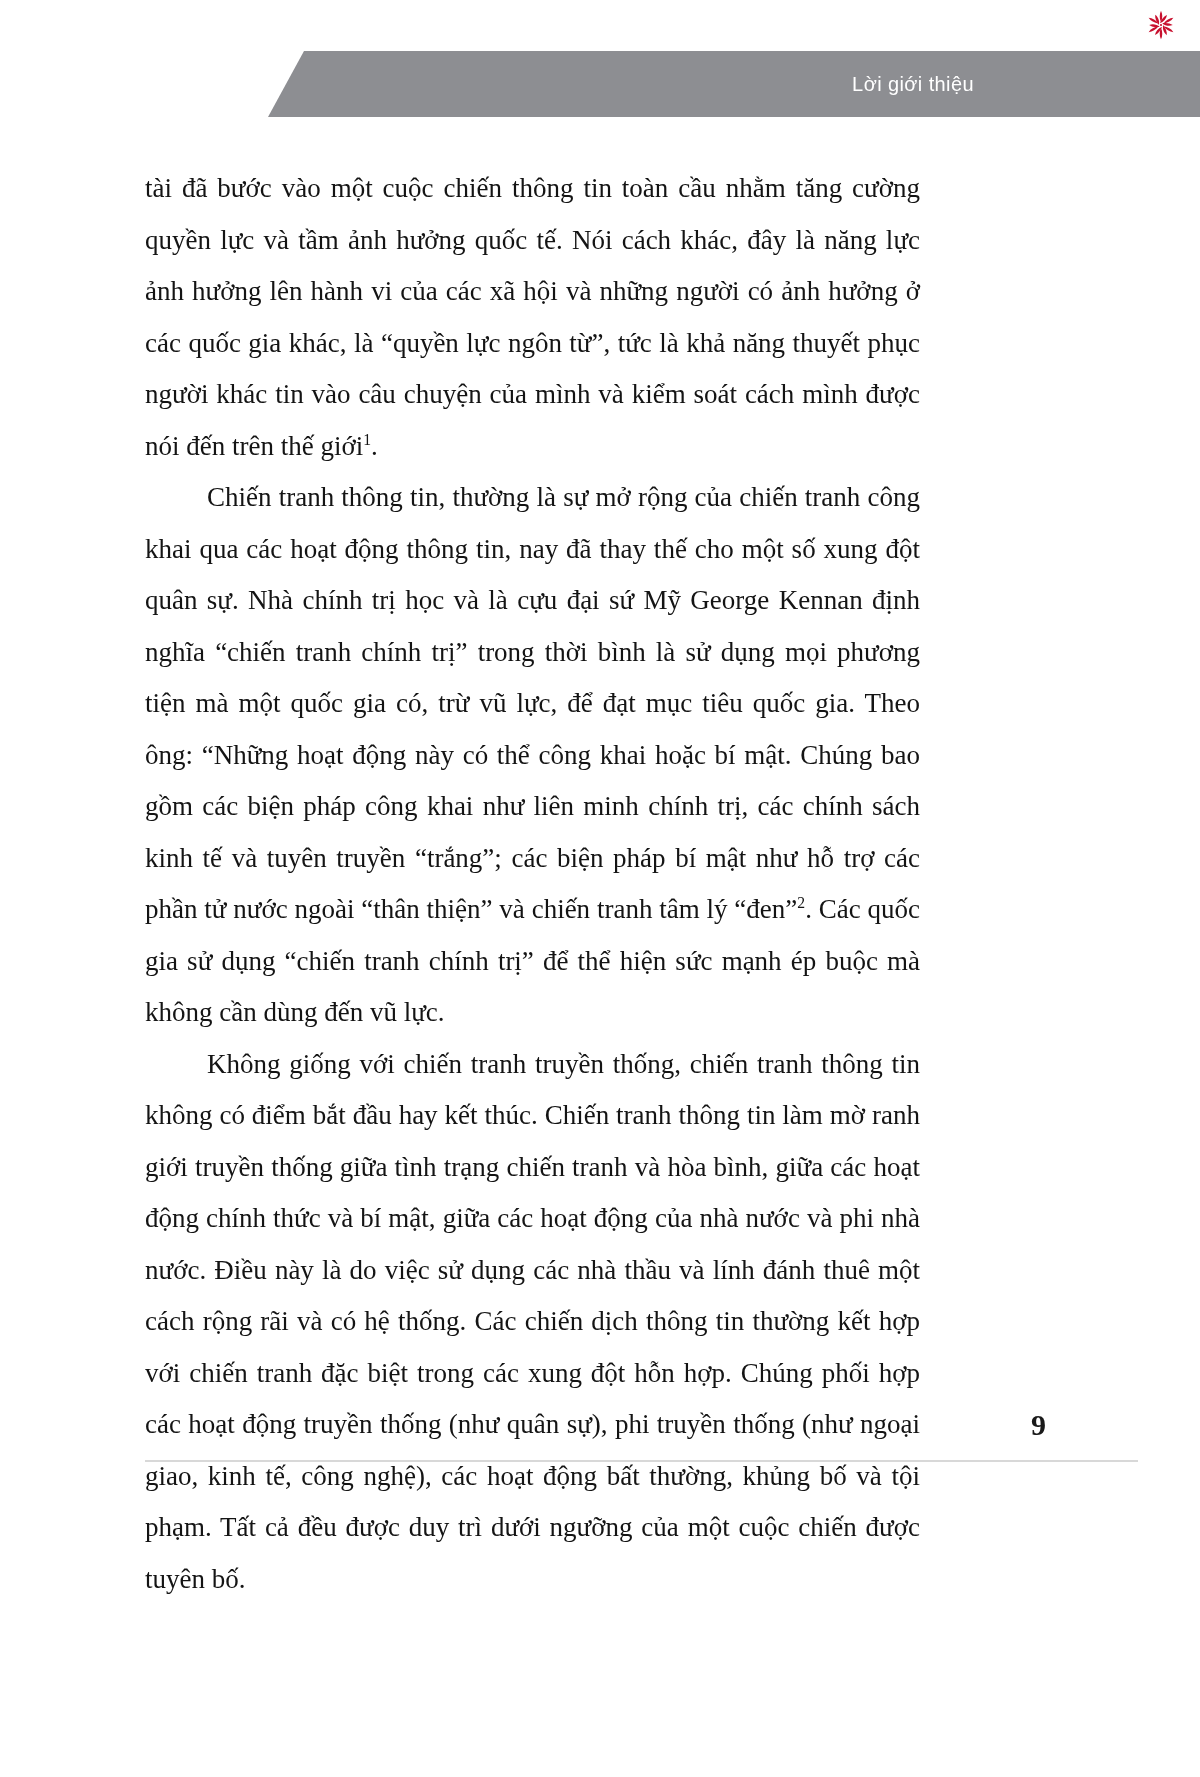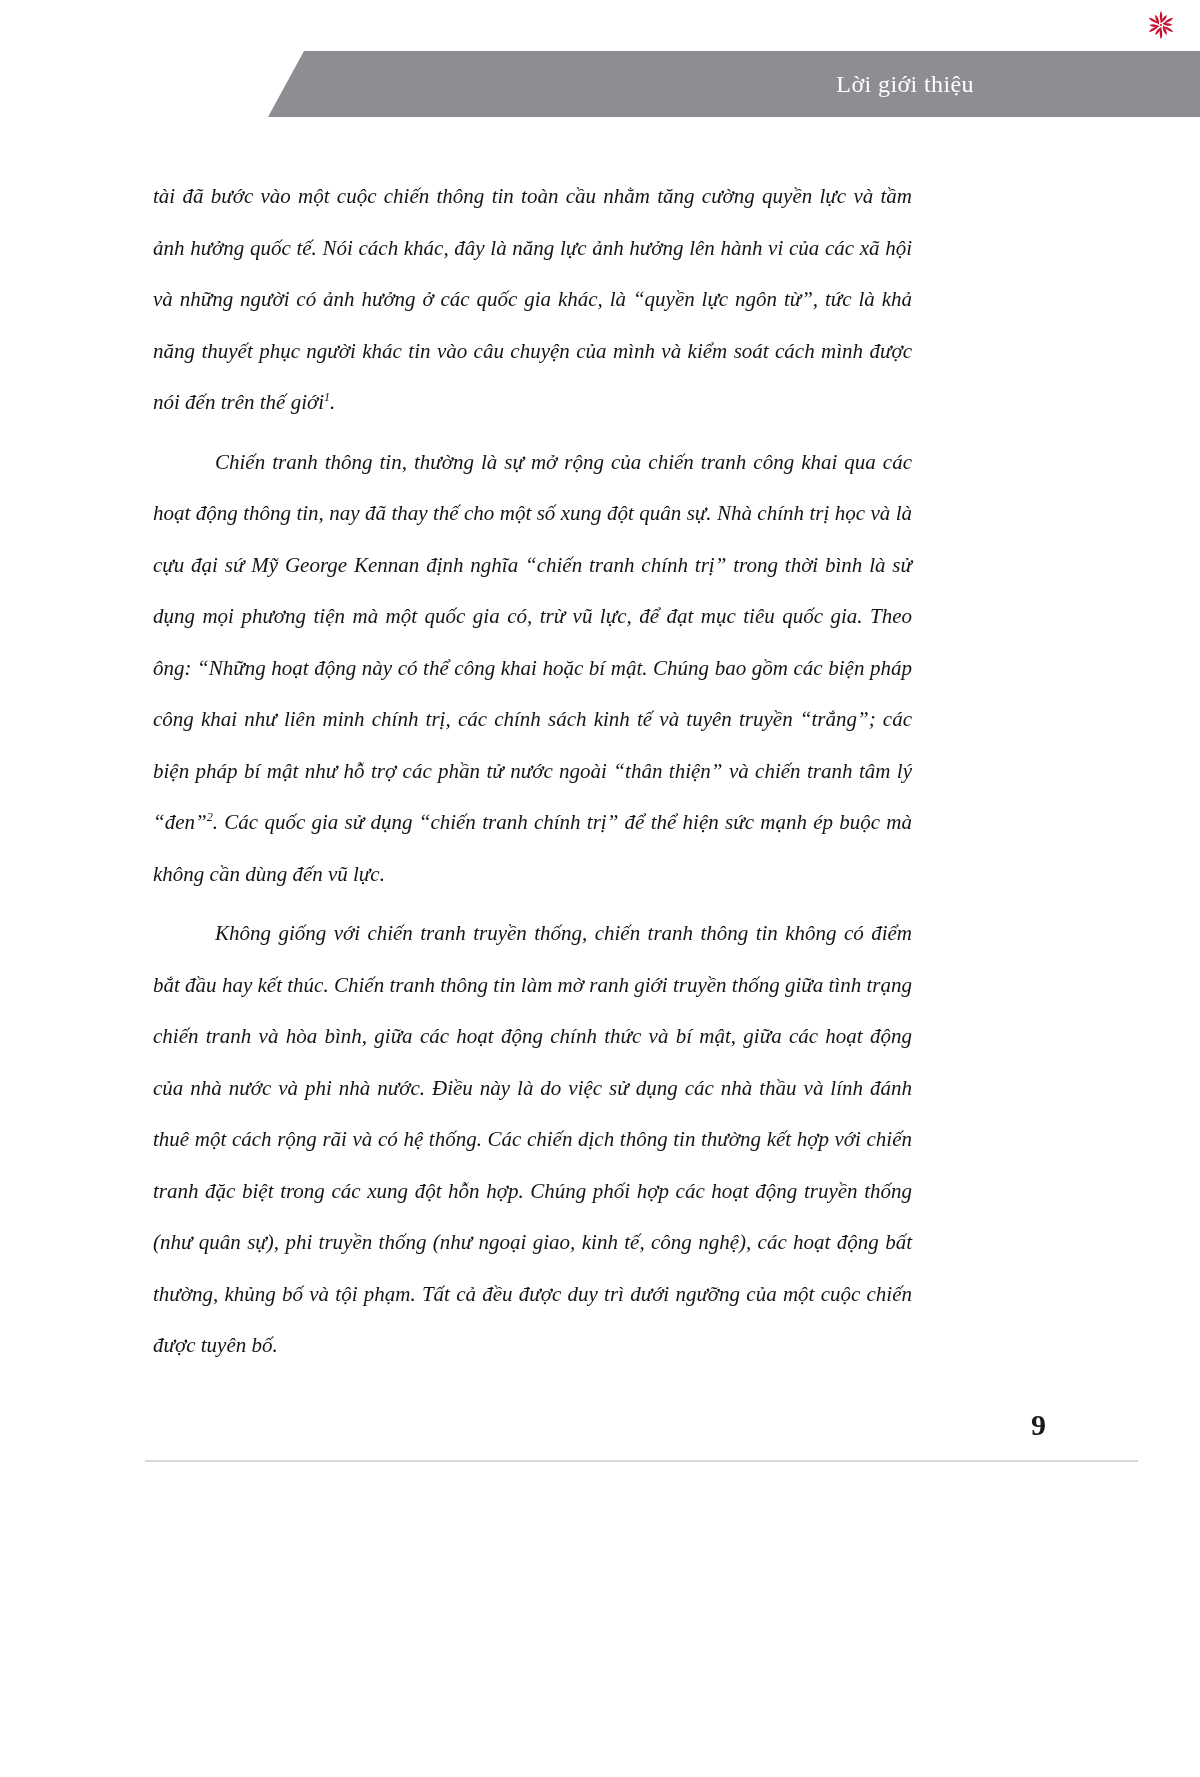--- a/index.html
+++ b/index.html
@@ -42,43 +42,42 @@
     height: 66px;
     background: #8d8e92;
     -webkit-clip-path: polygon(36px 0, 100% 0, 100% 100%, 0 100%);
     clip-path: polygon(36px 0, 100% 0, 100% 100%, 0 100%);
     display: flex;
     align-items: center;
     justify-content: flex-end;
   }
   .header-title {
     color: #ffffff;
-    font-family: Liberation Serif, serif;
-    font-size: 24px;
+    font-family: Liberation Sans, sans-serif;
+    font-size: 20px;
     letter-spacing: 0.4px;
     padding-right: 226px;
     white-space: nowrap;
   }
 
   
   .content {
     position: absolute;
     top: 163px;
     left: 145px;
     width: 775px;
   }
   .para {
-    margin: 8px;
+    margin: 0;
     text-align: justify;
     text-justify: inter-word;
-    font-size: 21px;
+    font-size: 27px;
     line-height: 51.5px;
     color: #141414;
     hyphens: none;
-    font-style: italic;
   }
   .para + .para {
     text-indent: 62px;
   }
   .para sup {
     font-size: 0.58em;
     vertical-align: super;
     line-height: 0;
   }
 

